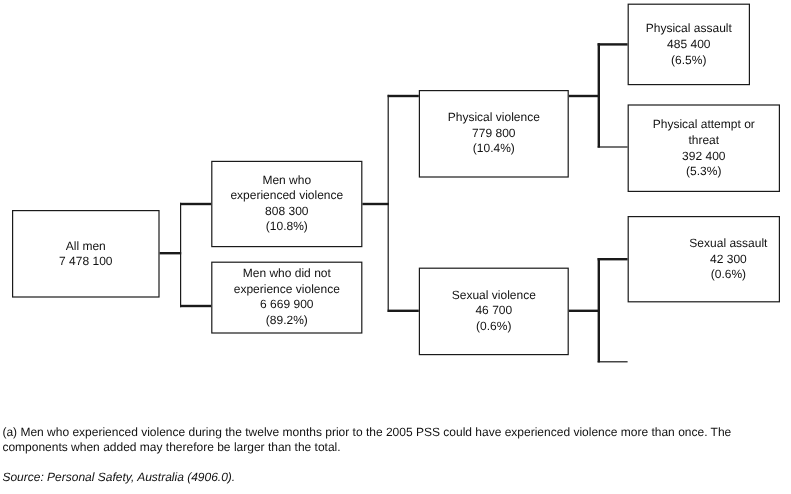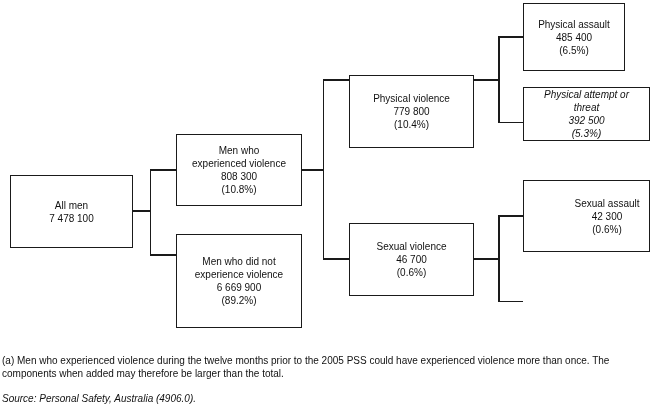--- a/index.html
+++ b/index.html
@@ -54,21 +54,21 @@
     <span>7 478 100</span>
   </div>
 
   <div class="node" style="left:176px; top:134px; width:126px; height:72px;">
     <span>Men who</span>
     <span>experienced violence</span>
     <span>808 300</span>
     <span>(10.8%)</span>
   </div>
 
-  <div class="node" style="left:176px; top:218px; width:126px; height:94px;margin-top:16px;">
+  <div class="node" style="left:176px; top:218px; width:126px; height:60px;">
     <span>Men who did not</span>
     <span>experience violence</span>
     <span>6 669 900</span>
     <span>(89.2%)</span>
   </div>
 
   <div class="node" style="left:349px; top:43px; width:125px; height:73px;margin-top:32px;">
     <span>Physical violence</span>
     <span>779 800</span>
     <span>(10.4%)</span>
@@ -79,24 +79,24 @@
     <span>46 700</span>
     <span>(0.6%)</span>
   </div>
 
   <div class="node" style="left:523px; top:3px; width:102px; height:68px;">
     <span>Physical assault</span>
     <span>485 400</span>
     <span>(6.5%)</span>
   </div>
 
-  <div class="node" style="left:523px; top:87px; width:127px; height:54px;font-style:italic;">
+  <div class="node" style="left:523px; top:87px; width:127px; height:73px;">
     <span>Physical attempt or</span>
     <span>threat</span>
-    <span>392 500</span>
+    <span>392 400</span>
     <span>(5.3%)</span>
   </div>
 
   <div class="node" style="left:523px; top:180px; width:127px; height:72px;padding-left:41px;">
     <span>Sexual assault</span>
     <span>42 300</span>
     <span>(0.6%)</span>
   </div>
 
 

